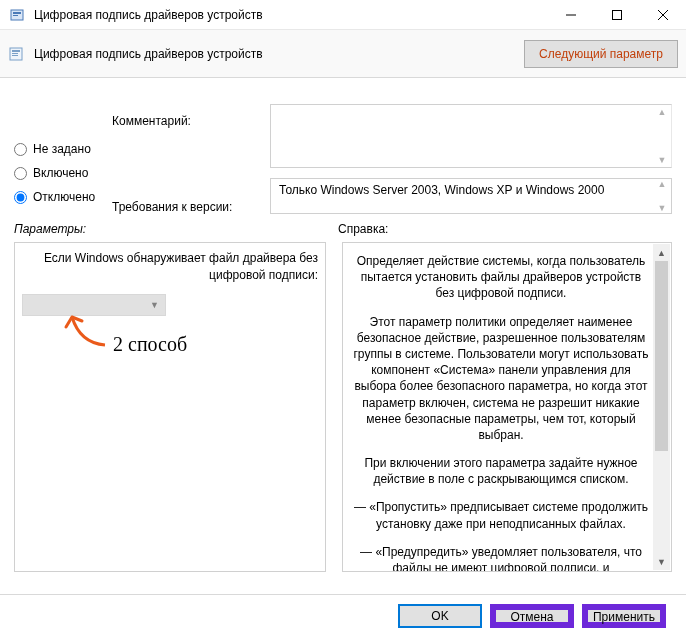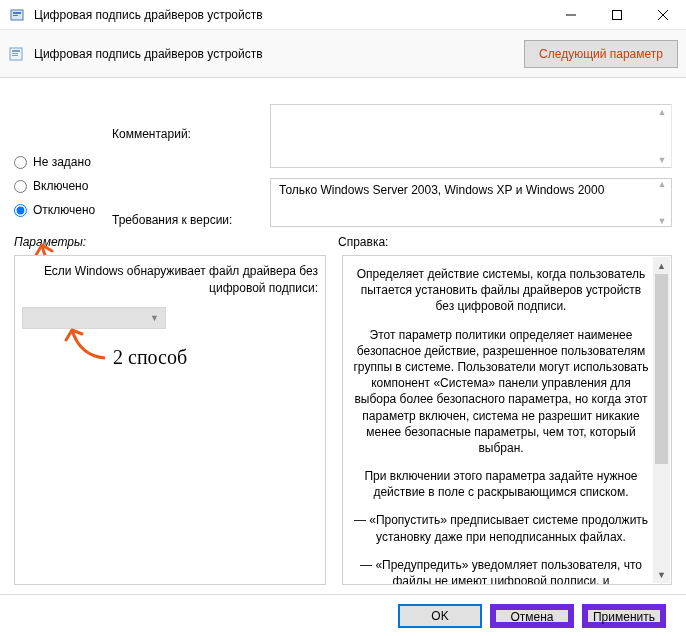--- a/index.html
+++ b/index.html
@@ -59,21 +59,21 @@
   width: 100%;
   height: 64px;
   border: 1px solid #d0d0d0;
   border-right-color: #e8e8e8;
   position: relative;
   background: #fff;
   margin-bottom: 10px;
 }
 .req-box {
   width: 100%;
-  height: 49px;
+  height: 36px;
   border: 1px solid #d0d0d0;
   background: #fff;
   padding: 4px 20px 4px 8px;
   position: relative;
 }
 .scroll-indicator {
   position: absolute; right: 2px; width: 14px; display: flex; flex-direction: column; justify-content: space-between;
 }
 .scroll-indicator.tall { top: 2px; bottom: 2px; }
 .scroll-indicator.short { top: 0; bottom: 0; }

